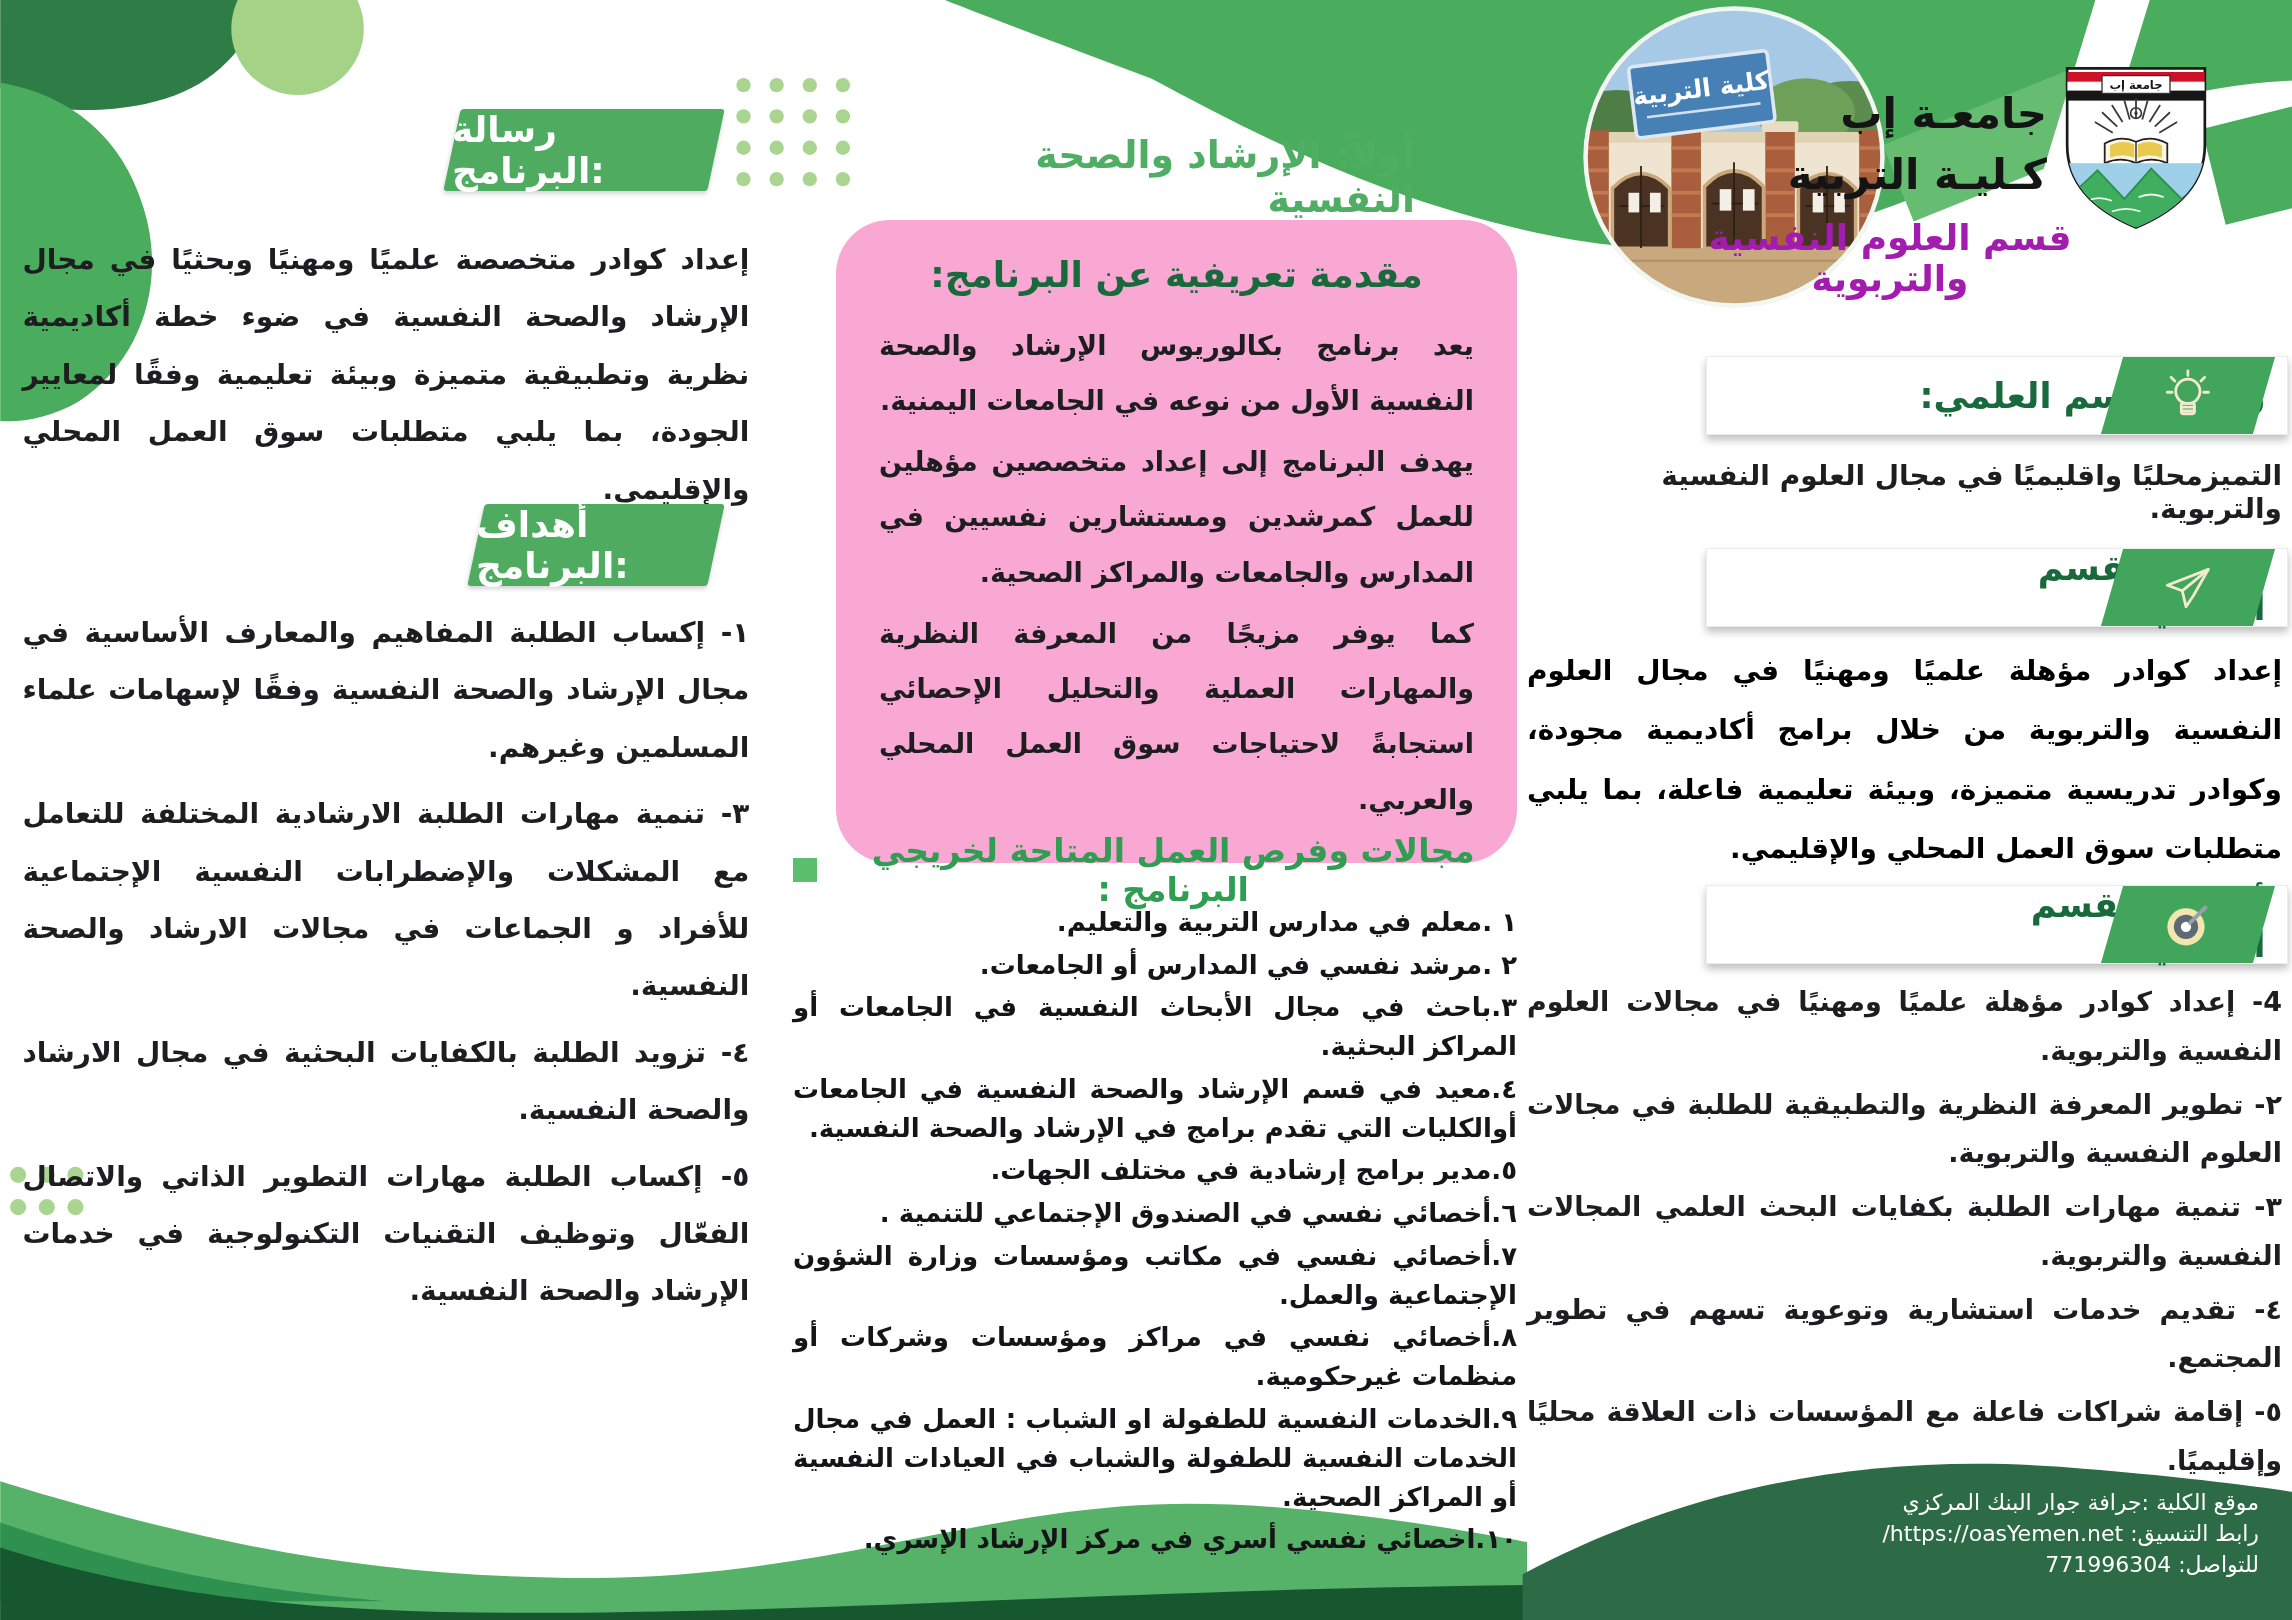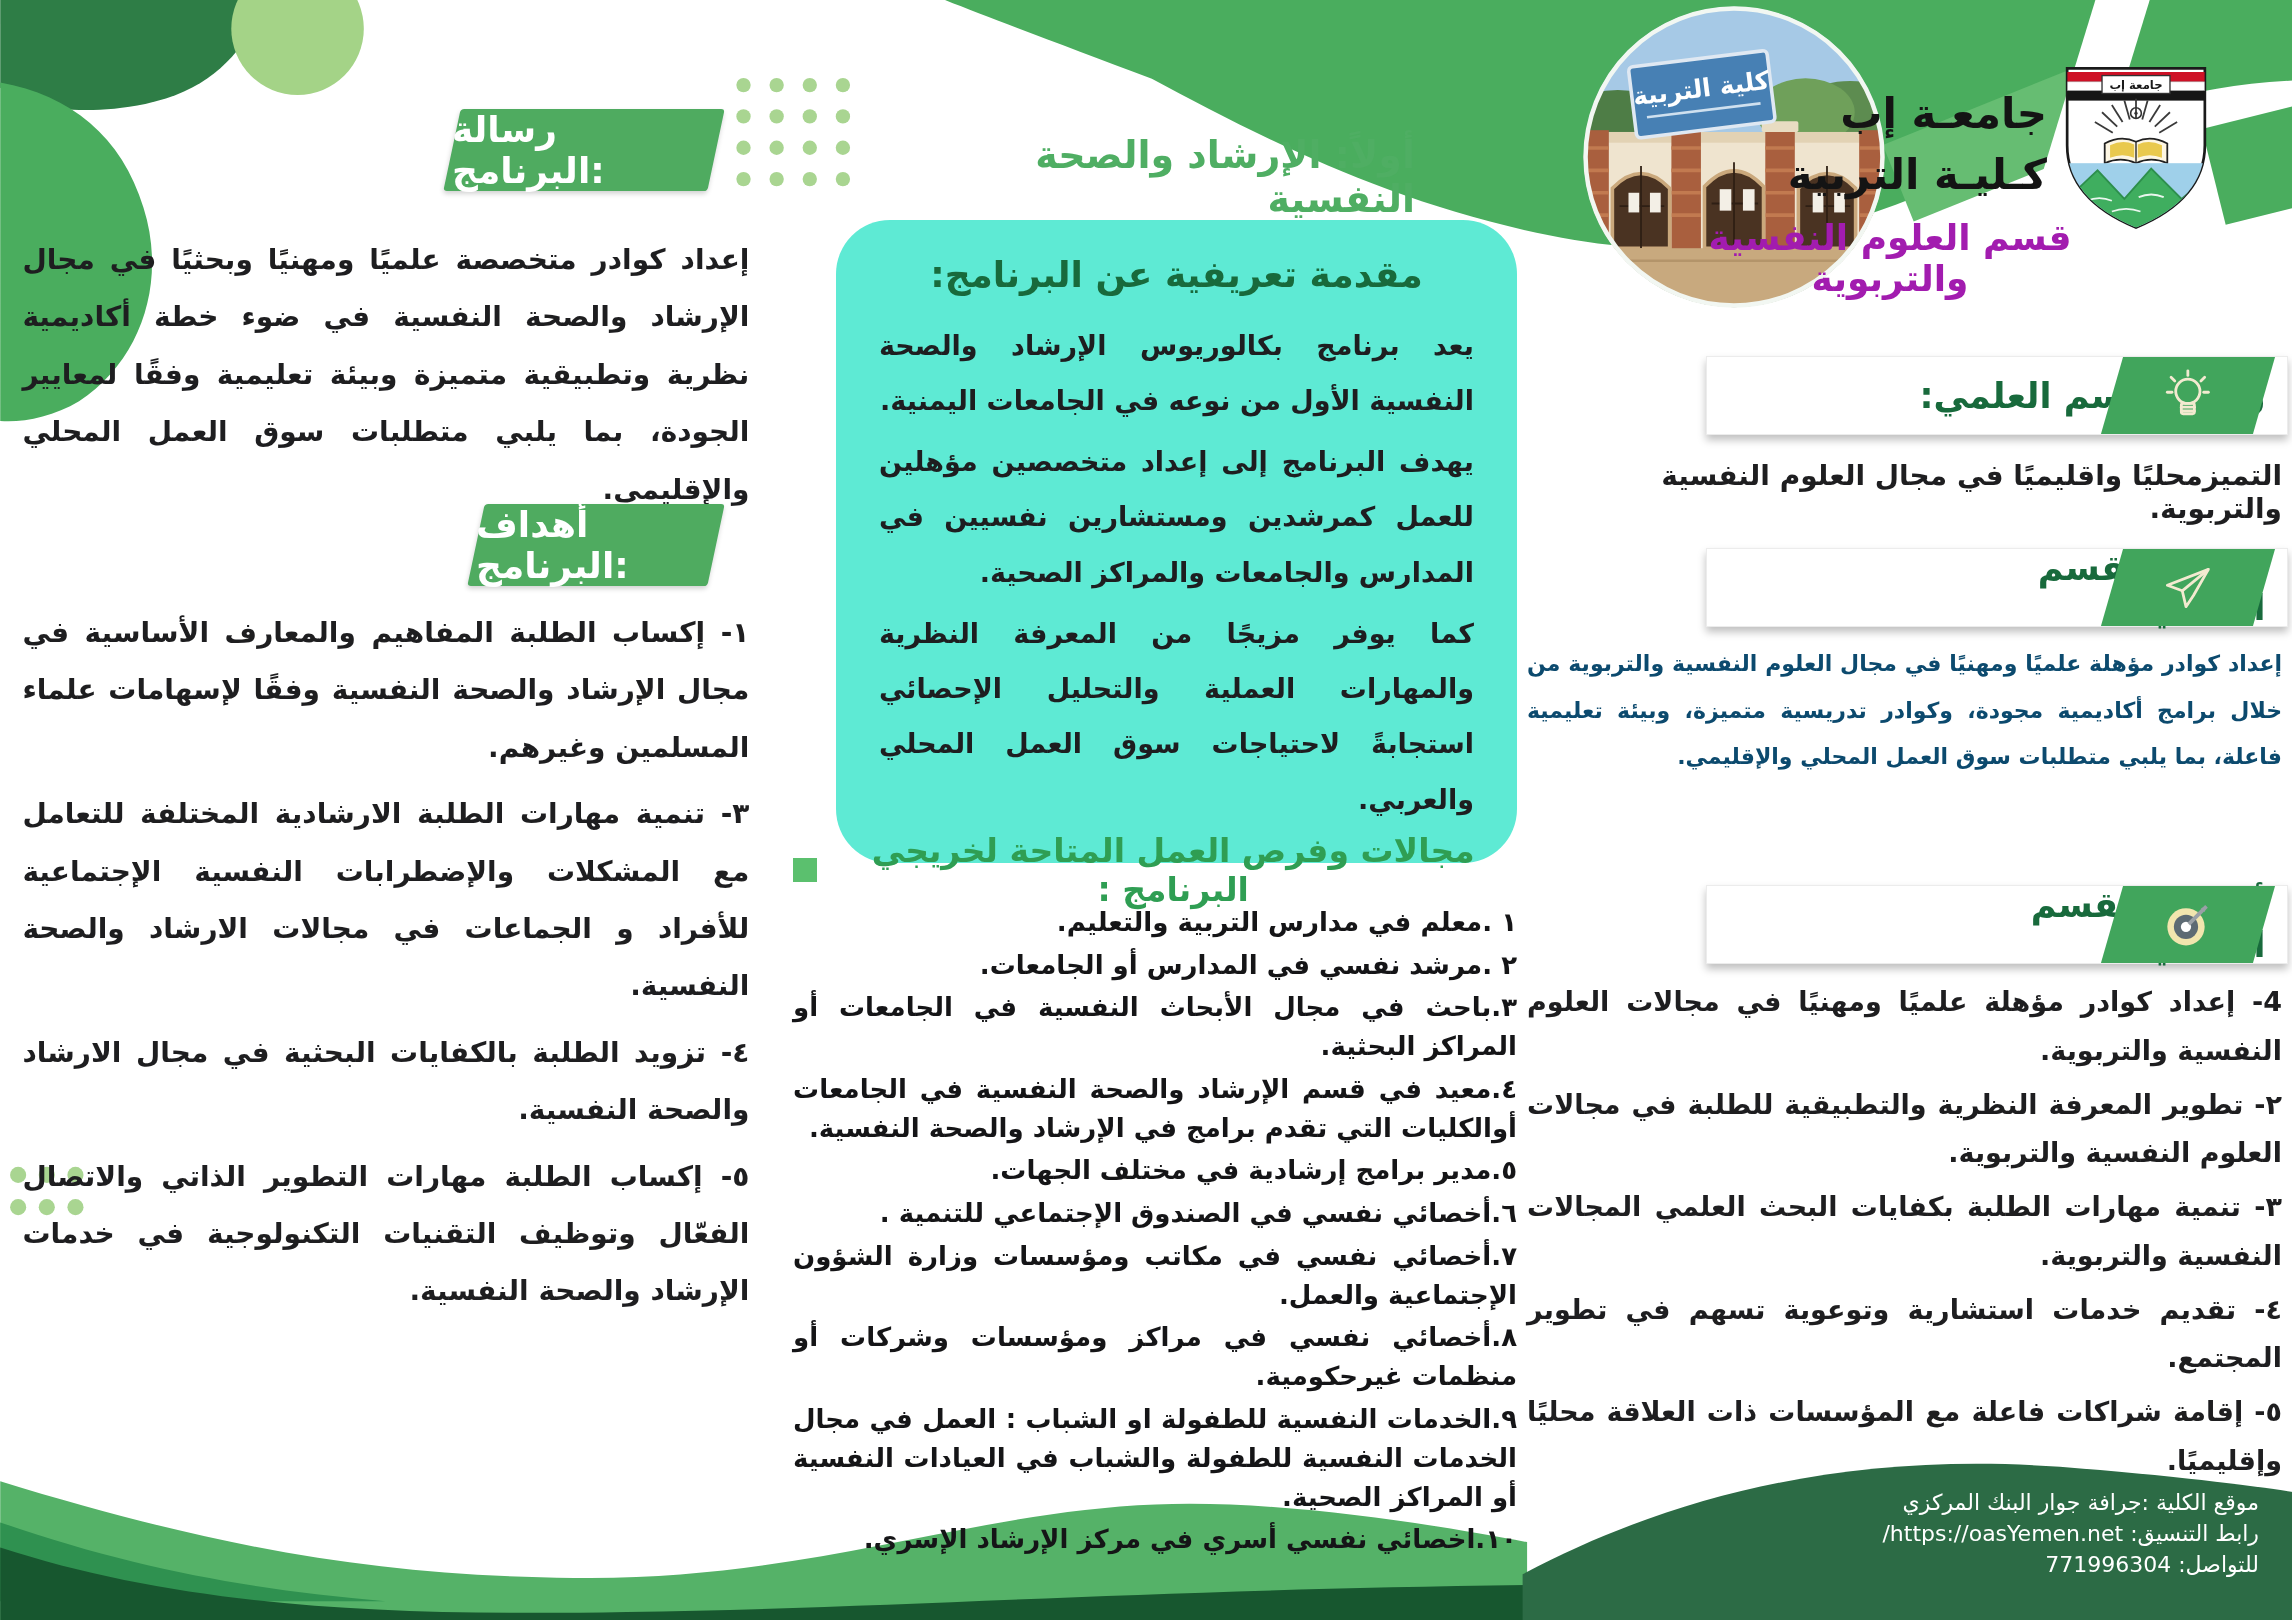--- a/index.html
+++ b/index.html
@@ -23,21 +23,21 @@
   }
   .green-tab .tab-inner{transform:skewX(12deg);font-size:36px;}
   .body-text{
     font-weight:700;font-size:28px;line-height:2.05;
     text-align:justify;text-align-last:right;color:#1e1e20;
   }
   .goal-item{margin:0 0 9px 0;}
   
   .mid-title{font-size:38px;font-weight:700;color:#4fae63;text-align:right;}
   .gray-box{
-    background:#5eead4;border-radius:54px;
+    background:#f9a8d4;border-radius:54px;
     padding:34px 43px 27px 43px;box-sizing:border-box;
   }
   .intro-header{font-size:36px;font-weight:700;color:#186a3c;text-align:center;margin:0 0 23px 0;}
   .intro-p{font-size:27px;font-weight:700;line-height:2.05;text-align:justify;text-align-last:right;margin:0 0 5.4px 0;color:#1e1e20;}
   .jobs-header{display:flex;align-items:center;gap:12.5px;}
   .jobs-header .sq{width:24px;height:24px;background:#5bc06e;flex:0 0 auto;}
   .jobs-header .txt{flex:1;font-size:33px;font-weight:700;color:#2f9e53;text-align:center;}
   .jobs-list{font-size:26px;font-weight:700;line-height:1.5;text-align:justify;text-align-last:right;color:#151517;}
   .job-item{margin:0 0 3.6px 0;}
   
@@ -51,21 +51,21 @@
   .hdr-text{
     flex:1;text-align:right;padding-right:21.5px;padding-left:193px;
     font-size:35px;font-weight:700;color:#186a3c;
   }
   .hdr-badge{
     position:absolute;right:23px;top:0;height:77px;width:152px;
     background:#41a55c;transform:skewX(-16deg);
     display:flex;align-items:center;justify-content:center;
   }
   .hdr-badge svg{transform:skewX(16deg);}
-  .r-body{font-size:22px;font-weight:700;line-height:2.12;text-align:justify;text-align-last:right;color:#0c4a6e;}
+  .r-body{font-size:28px;font-weight:700;line-height:2.12;text-align:justify;text-align-last:right;color:#000000;}
   .r-goals{font-size:27px;font-weight:700;line-height:1.8;text-align:justify;text-align-last:right;color:#1e1e20;}
   .r-goal{margin:0 0 5.4px 0;}
   .vision-line{font-size:28px;font-weight:700;text-align:right;color:#1e1e20;}
   
   .footer-text{
     color:#ffffff;font-size:22px;line-height:1.42;text-align:right;font-weight:400;
   }
 </style>
 </head>
 <body>

